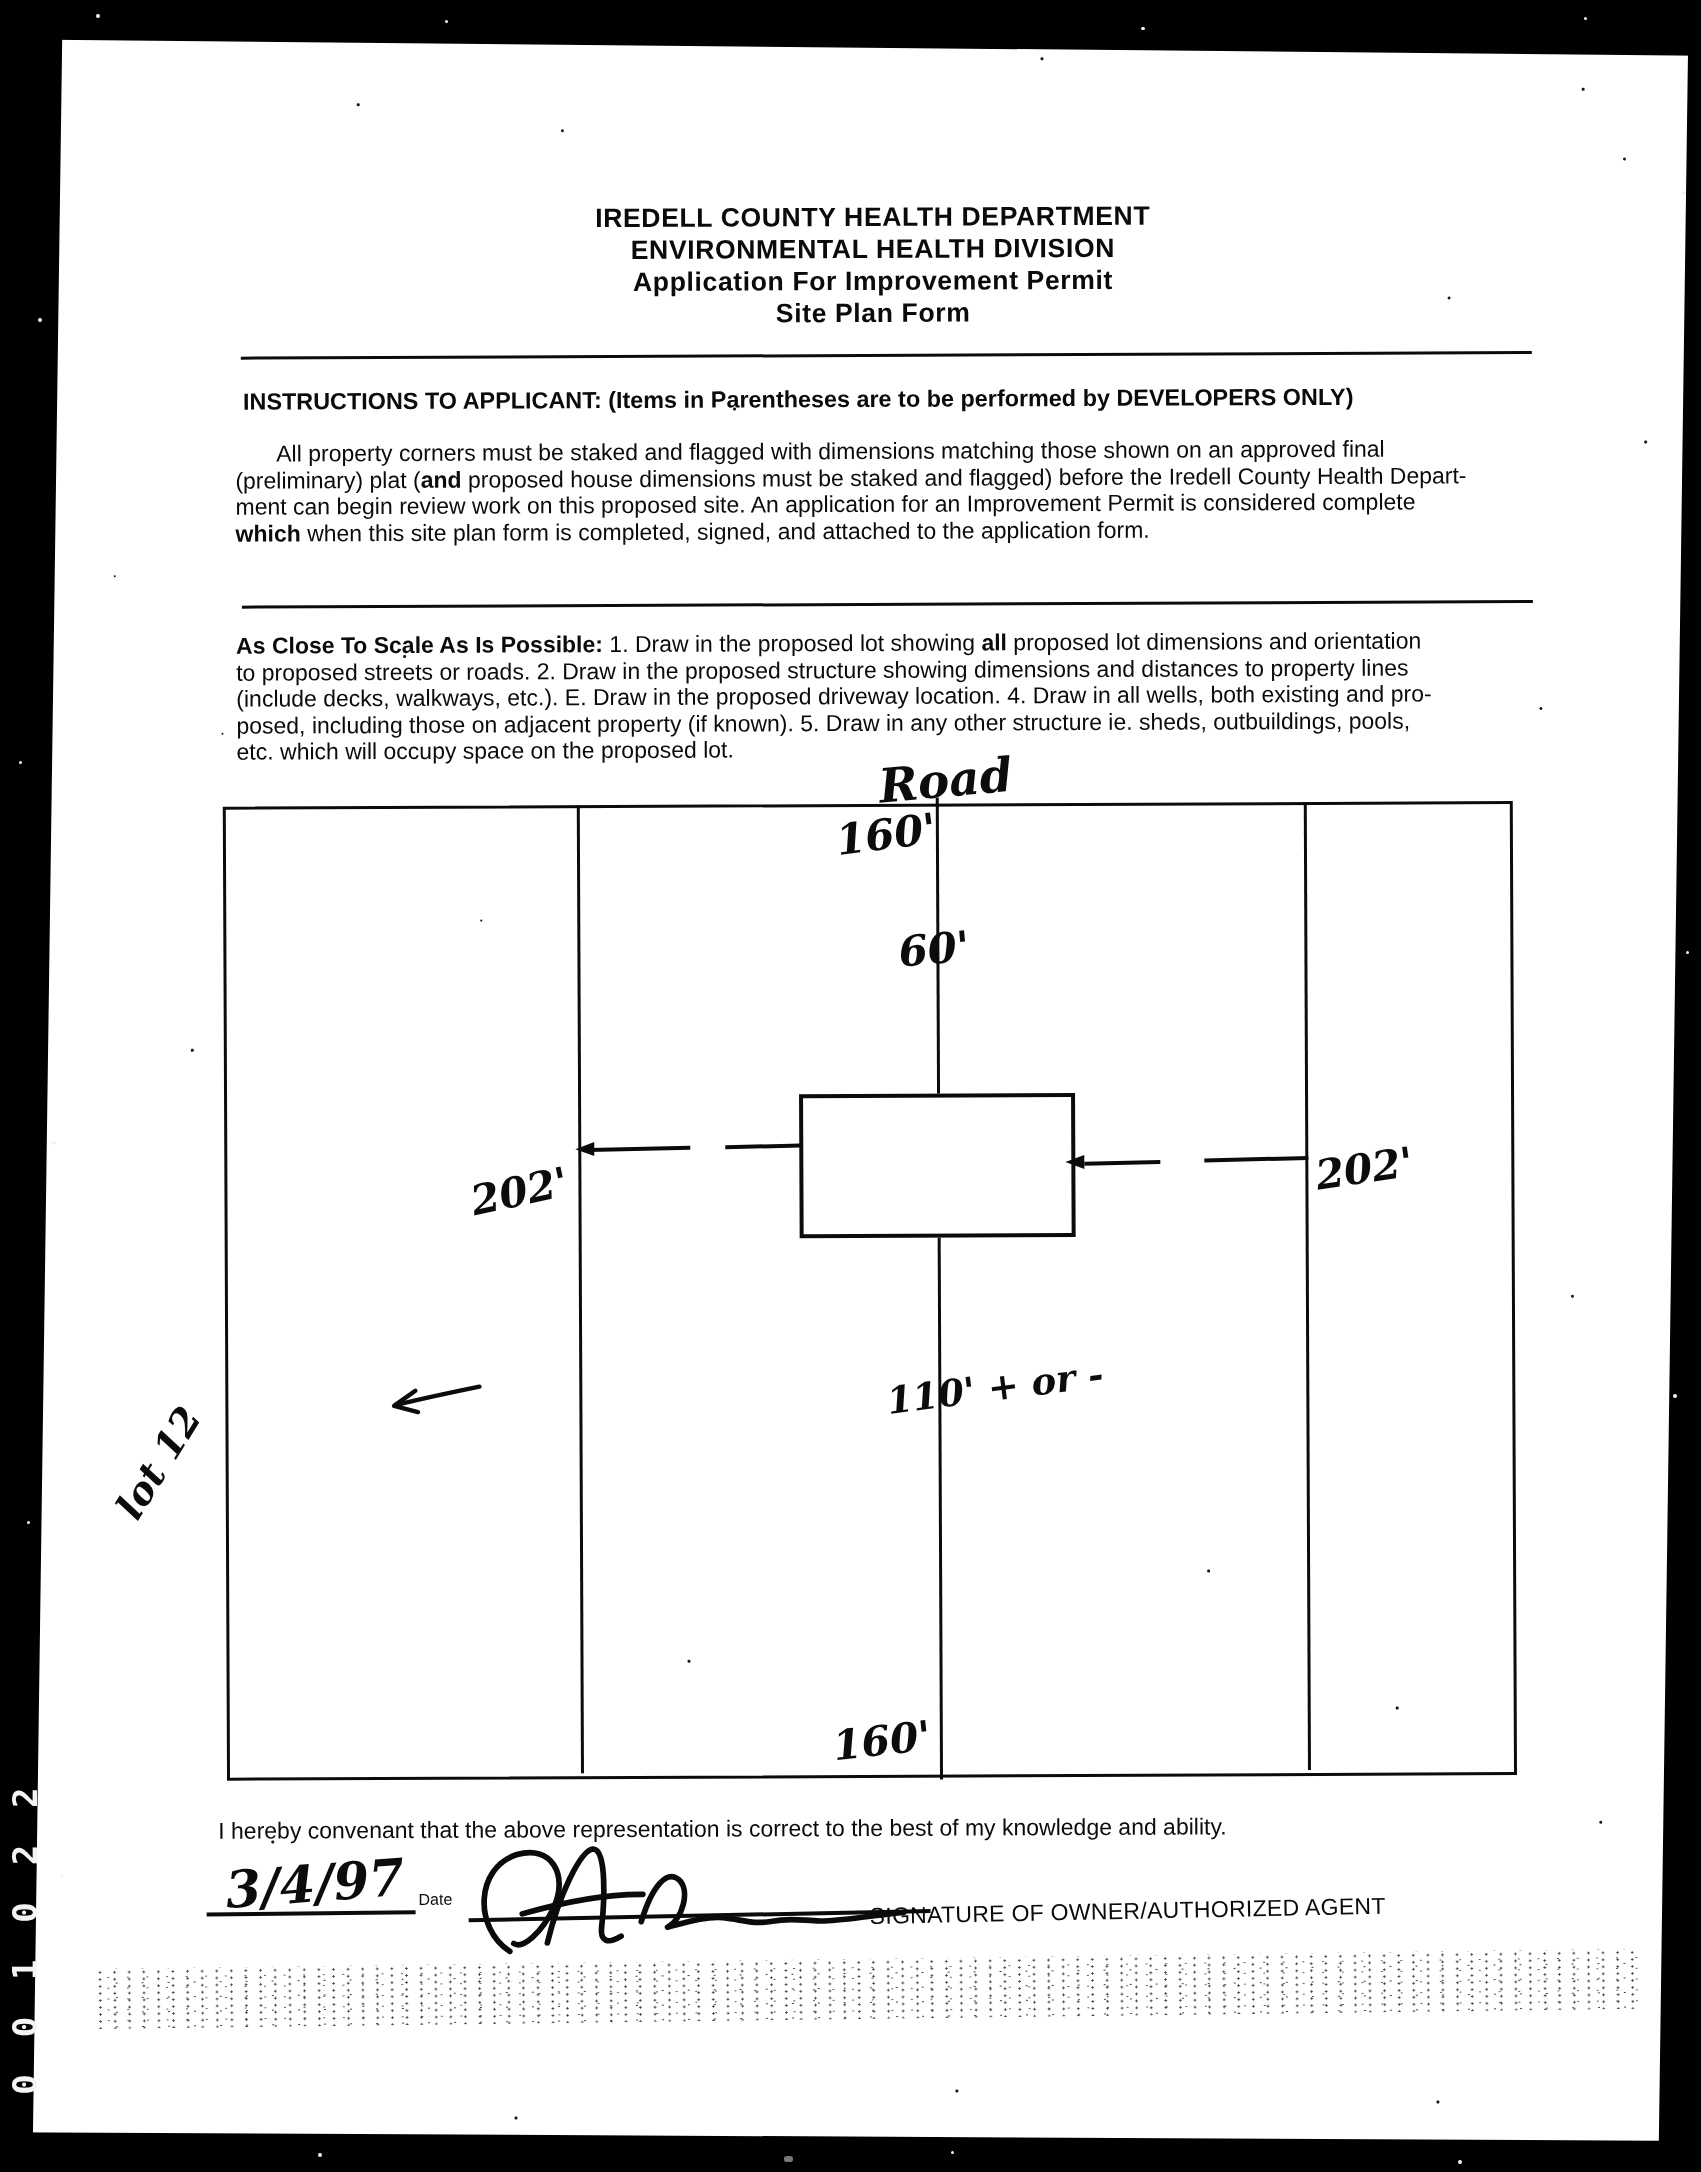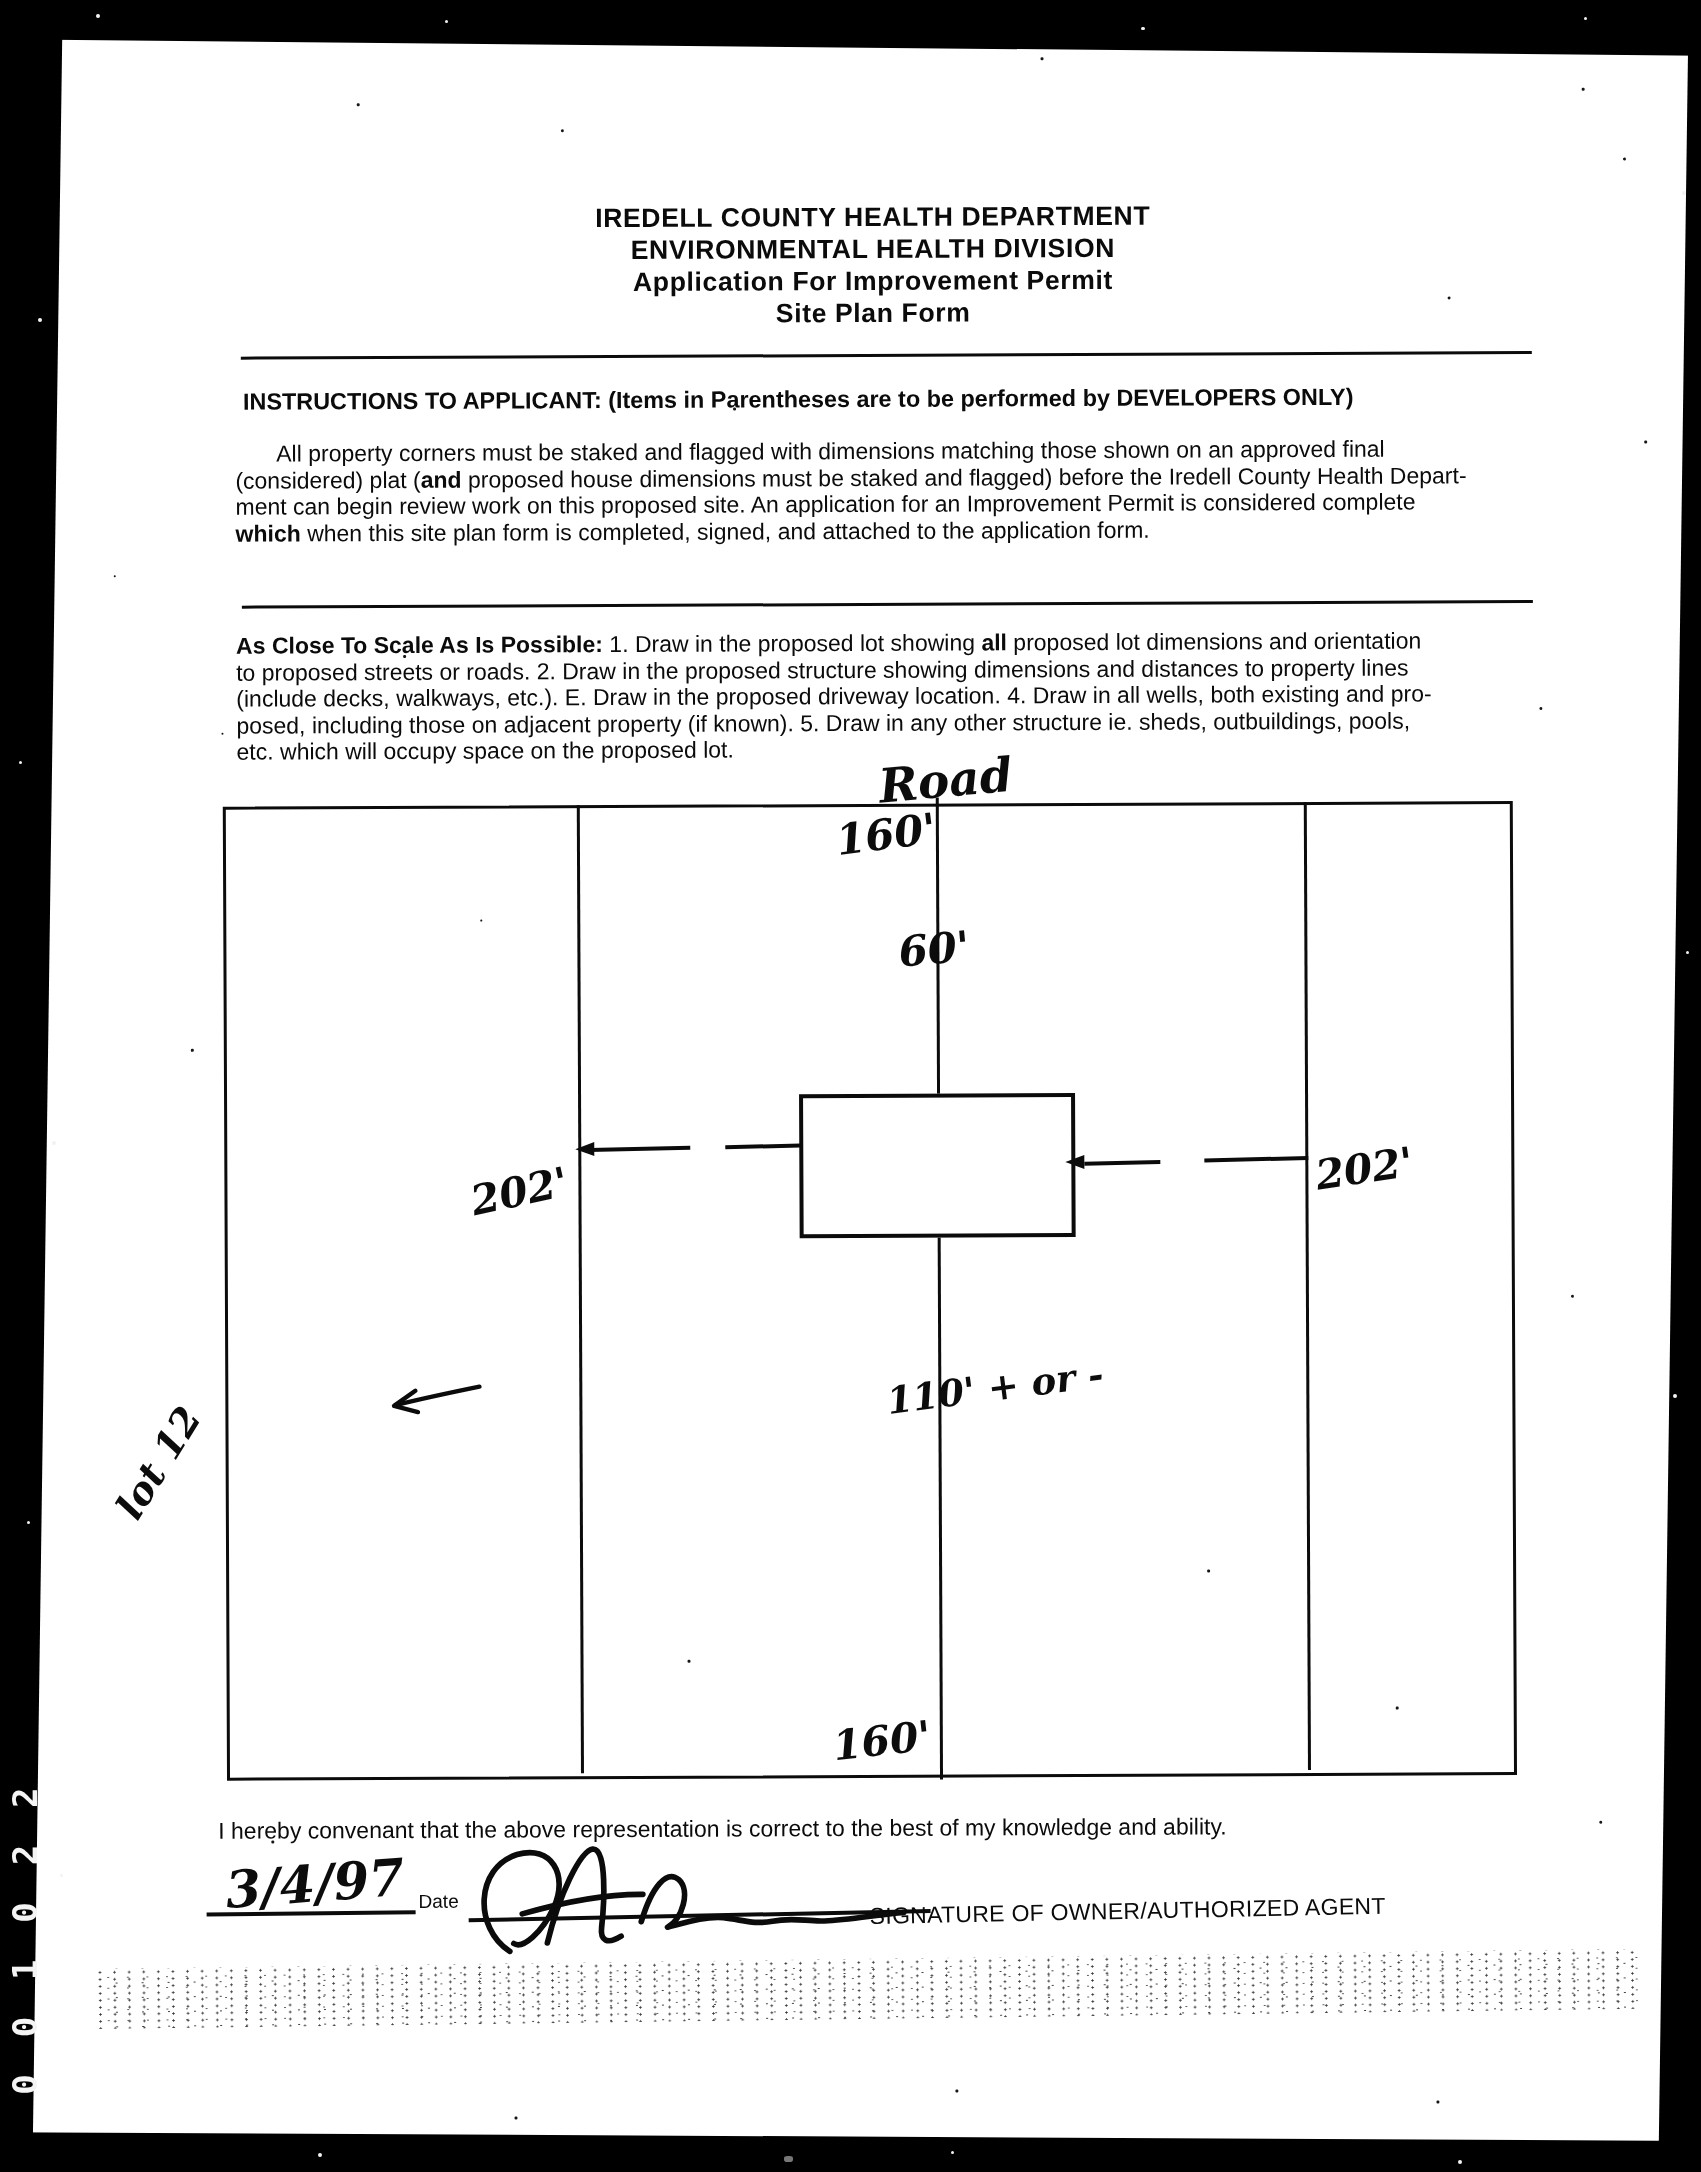--- a/index.html
+++ b/index.html
@@ -21,21 +21,21 @@
   .outer-rect{left:224px;top:804px;width:1284px;height:968px;border:3.2px solid #0b0b0b;}
   .vline{width:3.2px;background:#0b0b0b;}
   .house{left:799px;top:1094px;width:268px;height:136px;border:4.4px solid #0b0b0b;background:#fff;z-index:2;}
   .dash{height:4.4px;background:#0b0b0b;}
   .arrowhead{width:0;height:0;border-top:7px solid transparent;border-bottom:7px solid transparent;border-right:19px solid #0b0b0b;}
   .hw{font-family:"DejaVu Serif",serif;font-style:italic;font-weight:bold;color:#0c0c0c;z-index:3;white-space:nowrap;}
   
   .covenant{left:215px;top:1815px;font-size:23px;white-space:pre;}
   .date-value{left:222px;top:1851px;font-size:51px;transform:rotate(-4deg);}
   .date-underline{left:203px;top:1909px;width:209px;height:3.8px;background:#0b0b0b;transform:rotate(-0.4deg);}
-  .date-label{left:415px;top:1889px;font-size:19px;}
+  .date-label{left:415px;top:1889px;font-size:16px;}
   .sig-underline{left:465px;top:1913px;width:462px;height:3.8px;background:#0b0b0b;transform:rotate(-0.9deg);}
   .sig-label{left:866px;top:1899px;font-size:23px;letter-spacing:0.3px;transform:rotate(-0.9deg);}
   
   .noise-band{left:89px;top:1959px;width:1551px;height:60px;opacity:.85;transform:rotate(-0.5deg);
     background-image:
       radial-gradient(circle,#1a1a1a 0.9px,transparent 1.3px),
       radial-gradient(circle,#444 0.7px,transparent 1.1px),
       radial-gradient(circle,#222 0.8px,transparent 1.1px);
     background-size:14.6px 7px,19.6px 10.8px,26px 14.6px;
     background-position:0 0,5.7px 3.2px,10.8px 7px;}
@@ -62,21 +62,21 @@
     <div>Application For Improvement Permit</div>
     <div>Site Plan Form</div>
   </div>
 
   <div class="abs hrule" style="left:244px;top:354px;width:1291px;"></div>
 
   <div class="abs heading">INSTRUCTIONS TO APPLICANT: (Items in Parentheses are to be performed by DEVELOPERS ONLY)</div>
 
   <div class="abs para indent-first" style="top:438px;">
       <div><span>All property corners must be staked and flagged with dimensions matching those shown on an approved final</span></div>
-      <div><span>(considered) plat (</span><span class="b">and</span><span> proposed house dimensions must be staked and flagged) before the Iredell County Health Depart-</span></div>
+      <div><span>(preliminary) plat (</span><span class="b">and</span><span> proposed house dimensions must be staked and flagged) before the Iredell County Health Depart-</span></div>
       <div><span>ment can begin review work on this proposed site. An application for an Improvement Permit is considered complete</span></div>
       <div><span class="b">which</span><span> when this site plan form is completed, signed, and attached to the application form.</span></div>
     </div>
 
   <div class="abs hrule" style="left:244px;top:603px;width:1291px;"></div>
 
   <div class="abs para" style="top:630px;">
       <div><span class="b">As Close To Scale As Is Possible:</span><span> 1. Draw in the proposed lot showing </span><span class="b">all</span><span> proposed lot dimensions and orientation</span></div>
       <div><span>to proposed streets or roads. 2. Draw in the proposed structure showing dimensions and distances to property lines</span></div>
       <div><span>(include decks, walkways, etc.). E. Draw in the proposed driveway location. 4. Draw in all wells, both existing and pro-</span></div>

